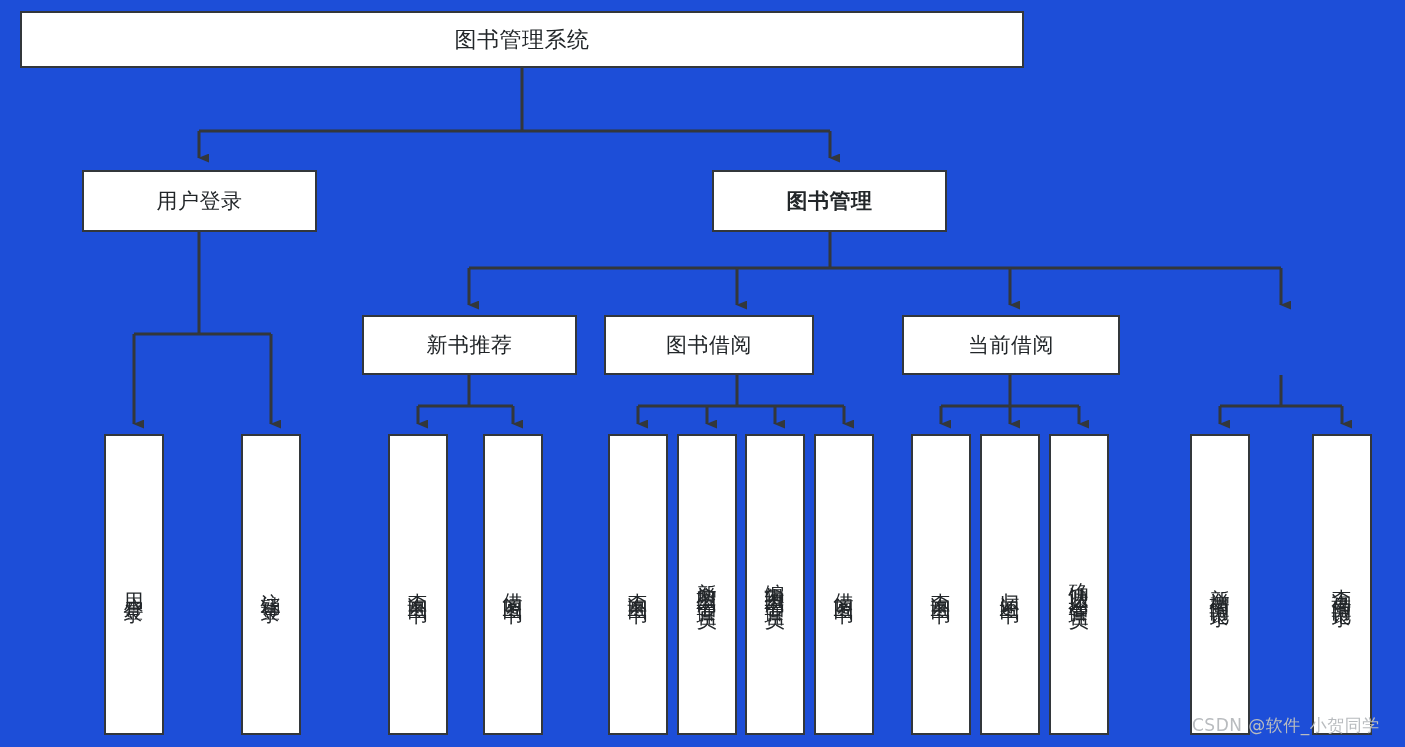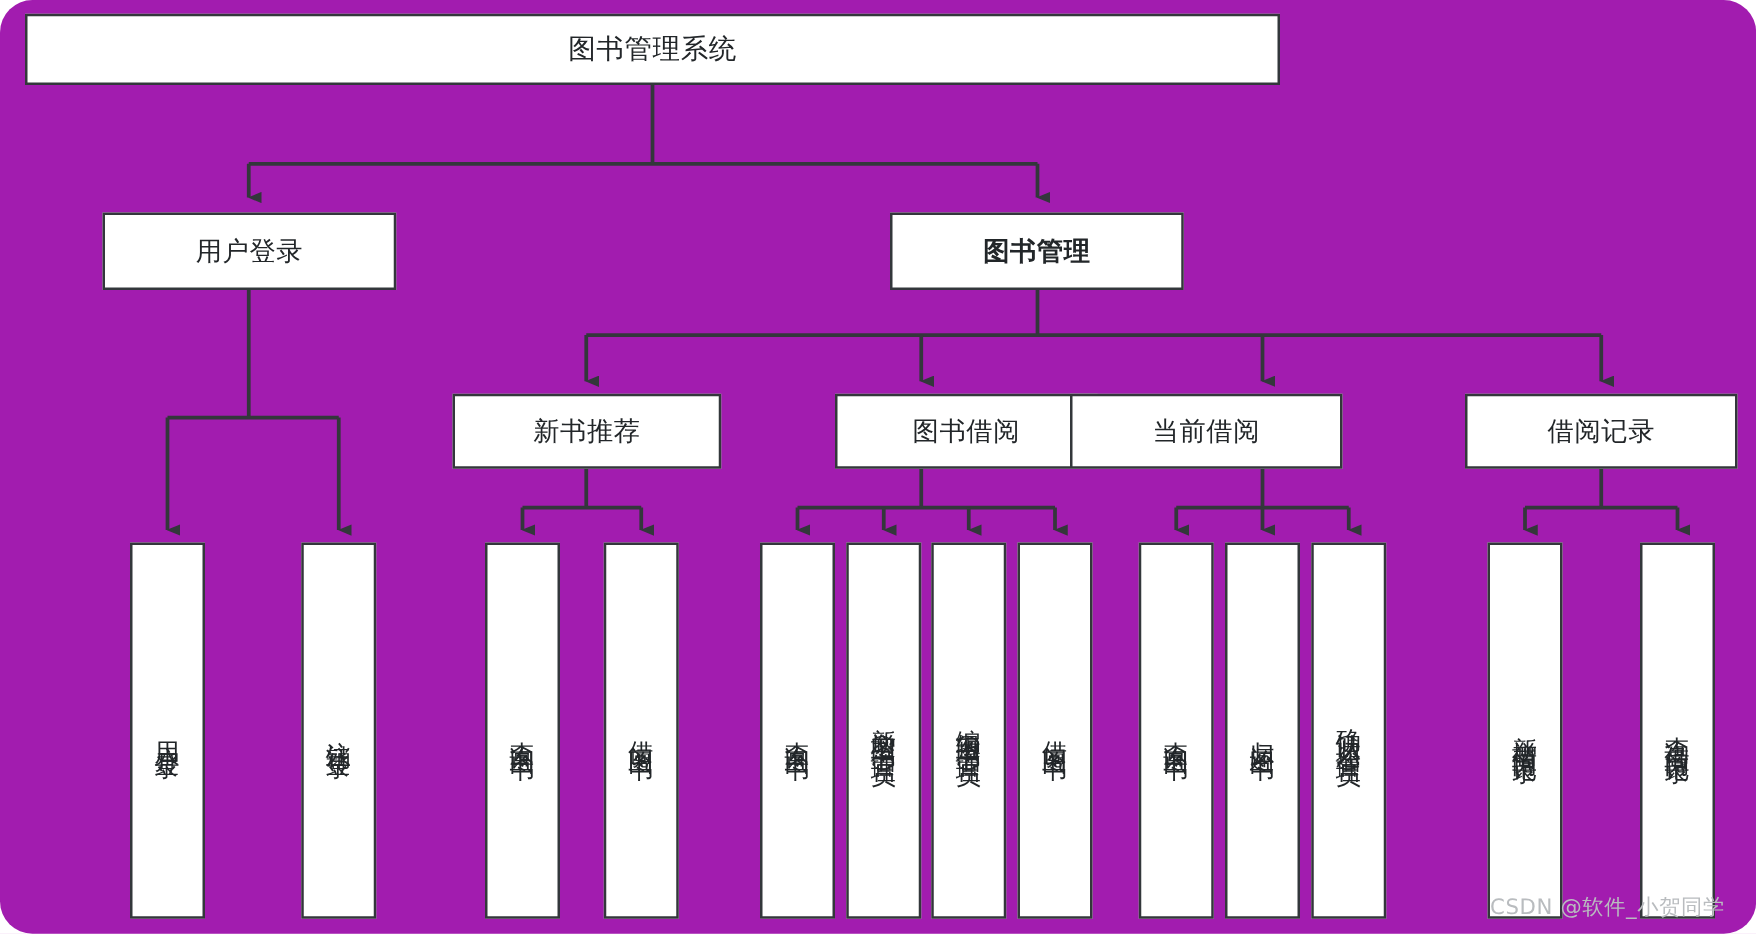--- a/index.html
+++ b/index.html
@@ -10,22 +10,21 @@
   body {
     width: 1405px;
     height: 747px;
     font-family: "DejaVu Sans", "Liberation Sans", sans-serif;
     overflow: hidden;
   }
   #diagram-root {
     position: relative;
     width: 1405px;
     height: 747px;
-    background: #a21caf;
-    border-radius: 26px;
+    background: #1d4ed8;
   }
   svg.diagram-canvas {
     position: absolute;
     left: 0;
     top: 0;
     width: 1405px;
     height: 747px;
   }
   .node-box {
     position: absolute;
@@ -126,28 +125,25 @@
   <div class="node-box" style="left:82px; top:170px; width:235px; height:62px;">
     <span class="node-label">用户登录</span>
   </div>
   <div class="node-box" style="left:712px; top:170px; width:235px; height:62px;font-weight:bold;">
     <span class="node-label">图书管理</span>
   </div>
 
   <div class="node-box" style="left:362px; top:315px; width:215px; height:60px;align-items:center;">
     <span class="node-label">新书推荐</span>
   </div>
-  <div class="node-box" style="left:668px; top:315px; width:210px; height:60px;">
+  <div class="node-box" style="left:604px; top:315px; width:210px; height:60px;">
     <span class="node-label">图书借阅</span>
   </div>
-  <div class="node-box" style="left:856px; top:315px; width:218px; height:60px;">
+  <div class="node-box" style="left:902px; top:315px; width:218px; height:60px;">
     <span class="node-label">当前借阅</span>
-  </div>
-  <div class="node-box" style="left:1172px; top:315px; width:218px; height:60px;">
-    <span class="node-label">借阅记录</span>
   </div>
 
   <div class="node-box vertical" style="left:104px; top:434px; width:60px; height:301px;">
     <span class="node-label">用户登录</span>
   </div>
   <div class="node-box vertical" style="left:241px; top:434px; width:60px; height:301px;">
     <span class="node-label">注销登录</span>
   </div>
 
   <div class="node-box vertical" style="left:388px; top:434px; width:60px; height:301px;">

